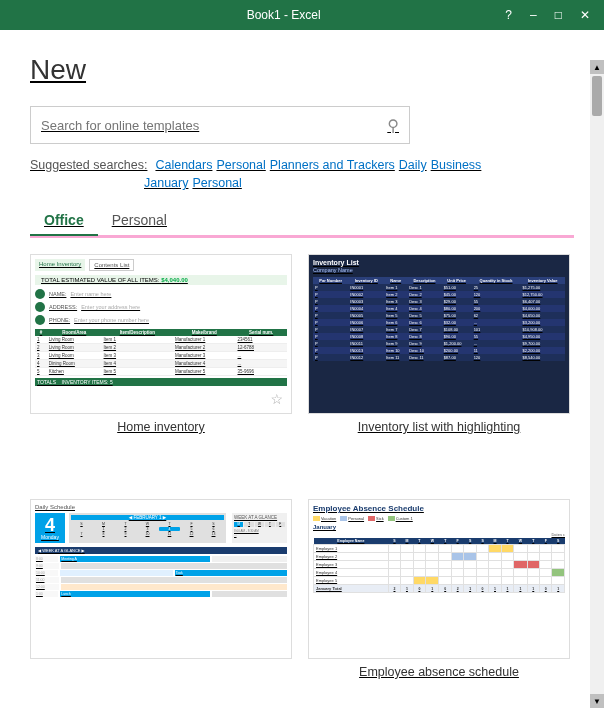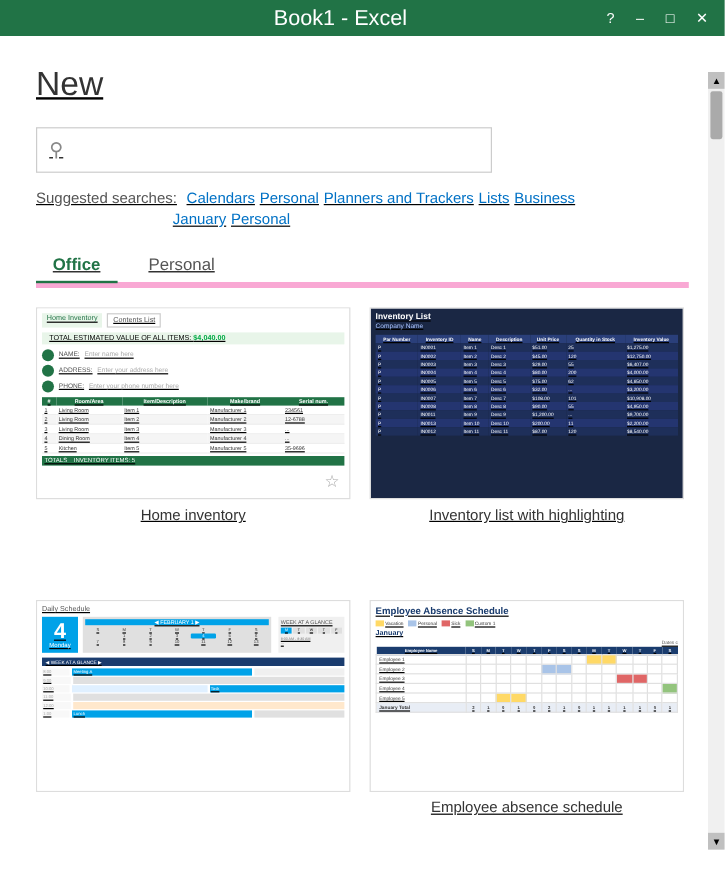--- a/index.html
+++ b/index.html
@@ -20,21 +20,21 @@
       height: 30px;
       display: flex;
       align-items: center;
       justify-content: space-between;
       padding: 0 8px;
       flex-shrink: 0;
     }
     .title-bar-title {
       flex: 1;
       text-align: center;
-      font-size: 18px;
+      font-size: 12px;
     }
     .title-bar-controls {
       display: flex;
       gap: 6px;
     }
     .title-bar-btn {
       font-size: 12px;
       cursor: pointer;
       padding: 0 6px;
     }
@@ -92,23 +92,23 @@
     }
     .suggested-link {
       color: #0071c5;
       cursor: pointer;
       font-size: 12.5px;
     }
 
     
     .tabs {
       display: flex;
-      gap: 12px;
+      gap: 0;
       margin-bottom: 16px;
-      border-bottom: 5px solid #f9a8d4;
+      border-bottom: 3px solid #f9a8d4;
       text-align: center;
     }
     .tab {
       padding: 6px 14px;
       font-size: 14px;
       cursor: pointer;
       color: #555;
       border-bottom: 2px solid transparent;
       margin-bottom: -1px;
     }
@@ -416,29 +416,30 @@
     <span class="title-bar-btn">□</span>
     <span class="title-bar-btn">✕</span>
   </div>
 </div>
 
 <div class="content" style="position:relative;text-decoration:underline;">
 
   <div class="page-title">New</div>
 
   <div class="search-bar">
+    <input class="search-input" type="text" placeholder="Search for online templates" style="">
     <span class="search-icon">⚲</span>
   </div>
 
   <div class="suggested">
     <span class="suggested-label">Suggested searches:</span>
     <span class="suggested-link">Calendars</span>
     <span class="suggested-link">Personal</span>
     <span class="suggested-link">Planners and Trackers</span>
-    <span class="suggested-link">Lists</span>
+    <span class="suggested-link">Daily</span>
     <span class="suggested-link">Business</span>
     <br style="width:100%">
     <span style="width:110px;"></span>
     <span class="suggested-link">January</span>
     <span class="suggested-link">Personal</span>
   </div>
 
   <div class="tabs">
     <div class="tab active">Office</div>
     <div class="tab">Personal</div>

